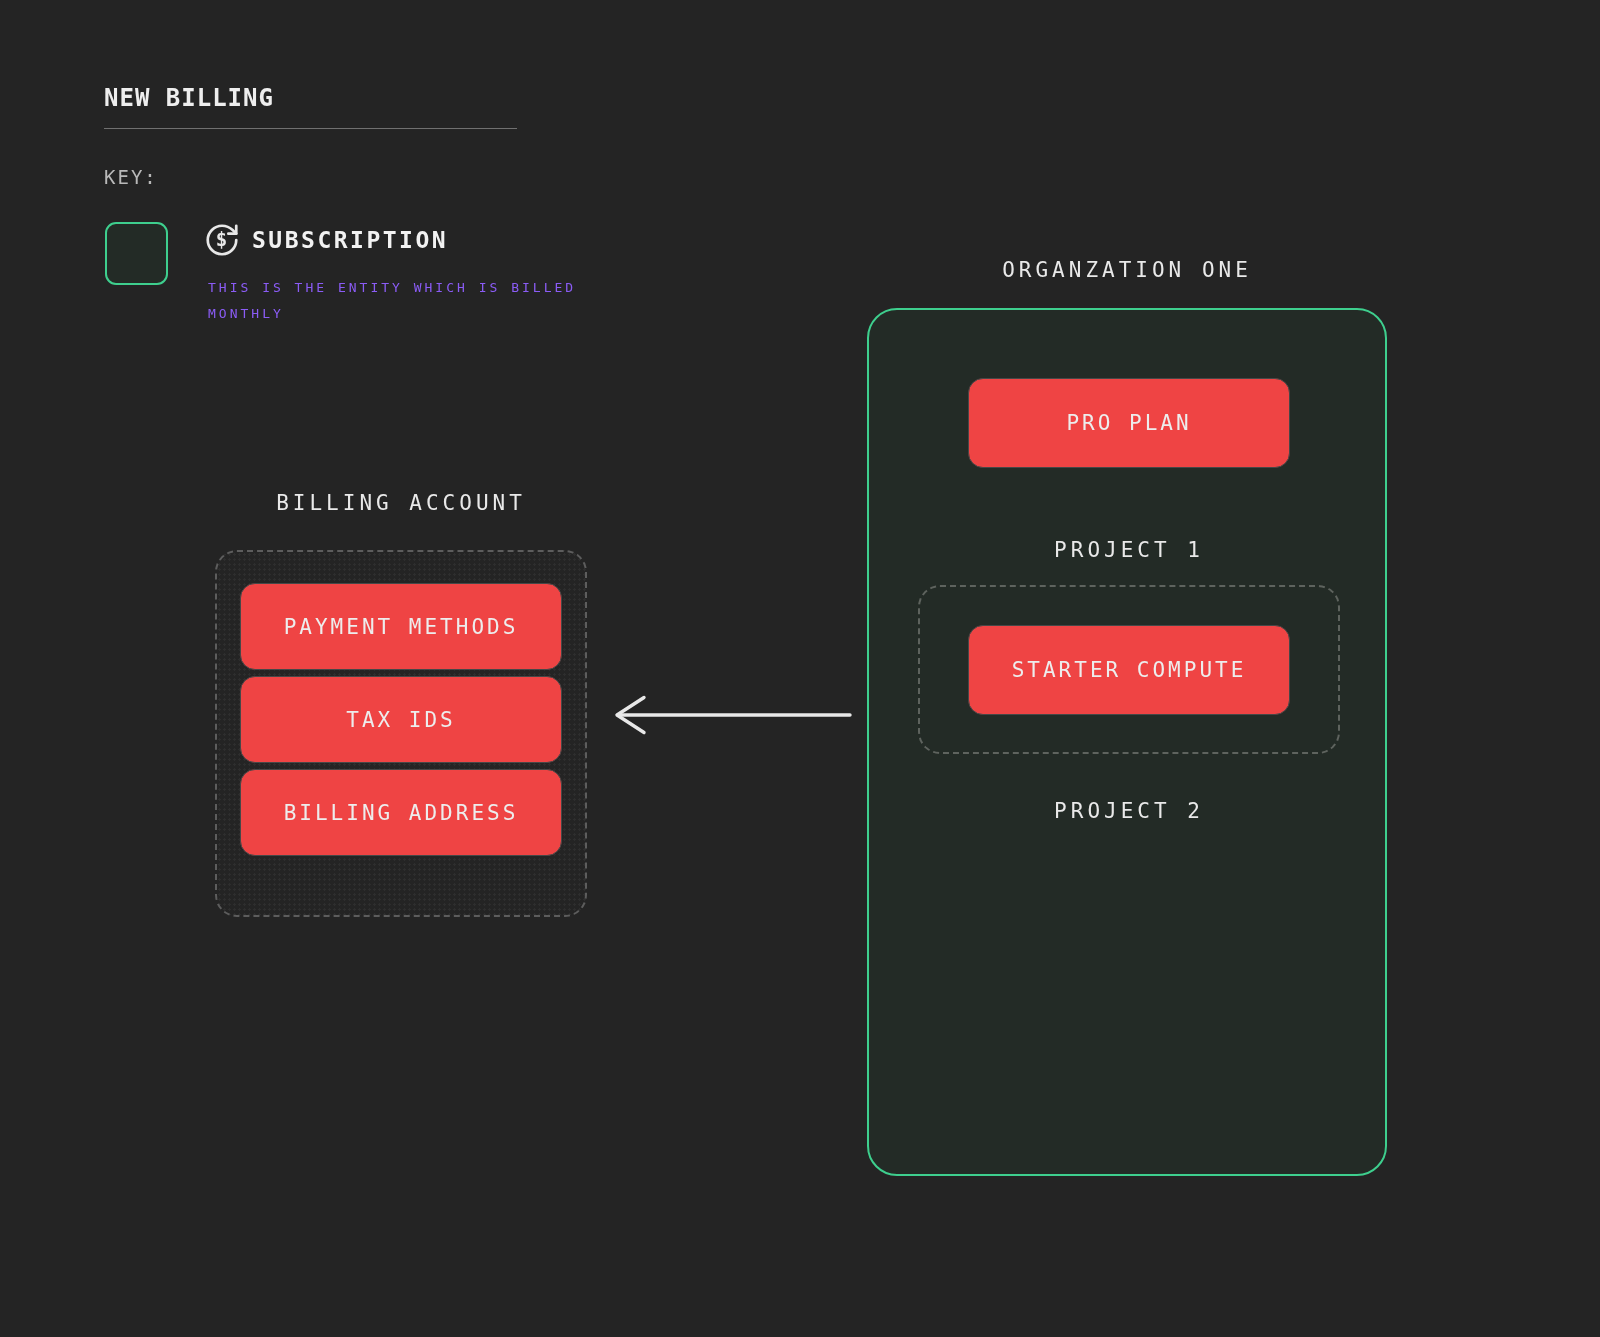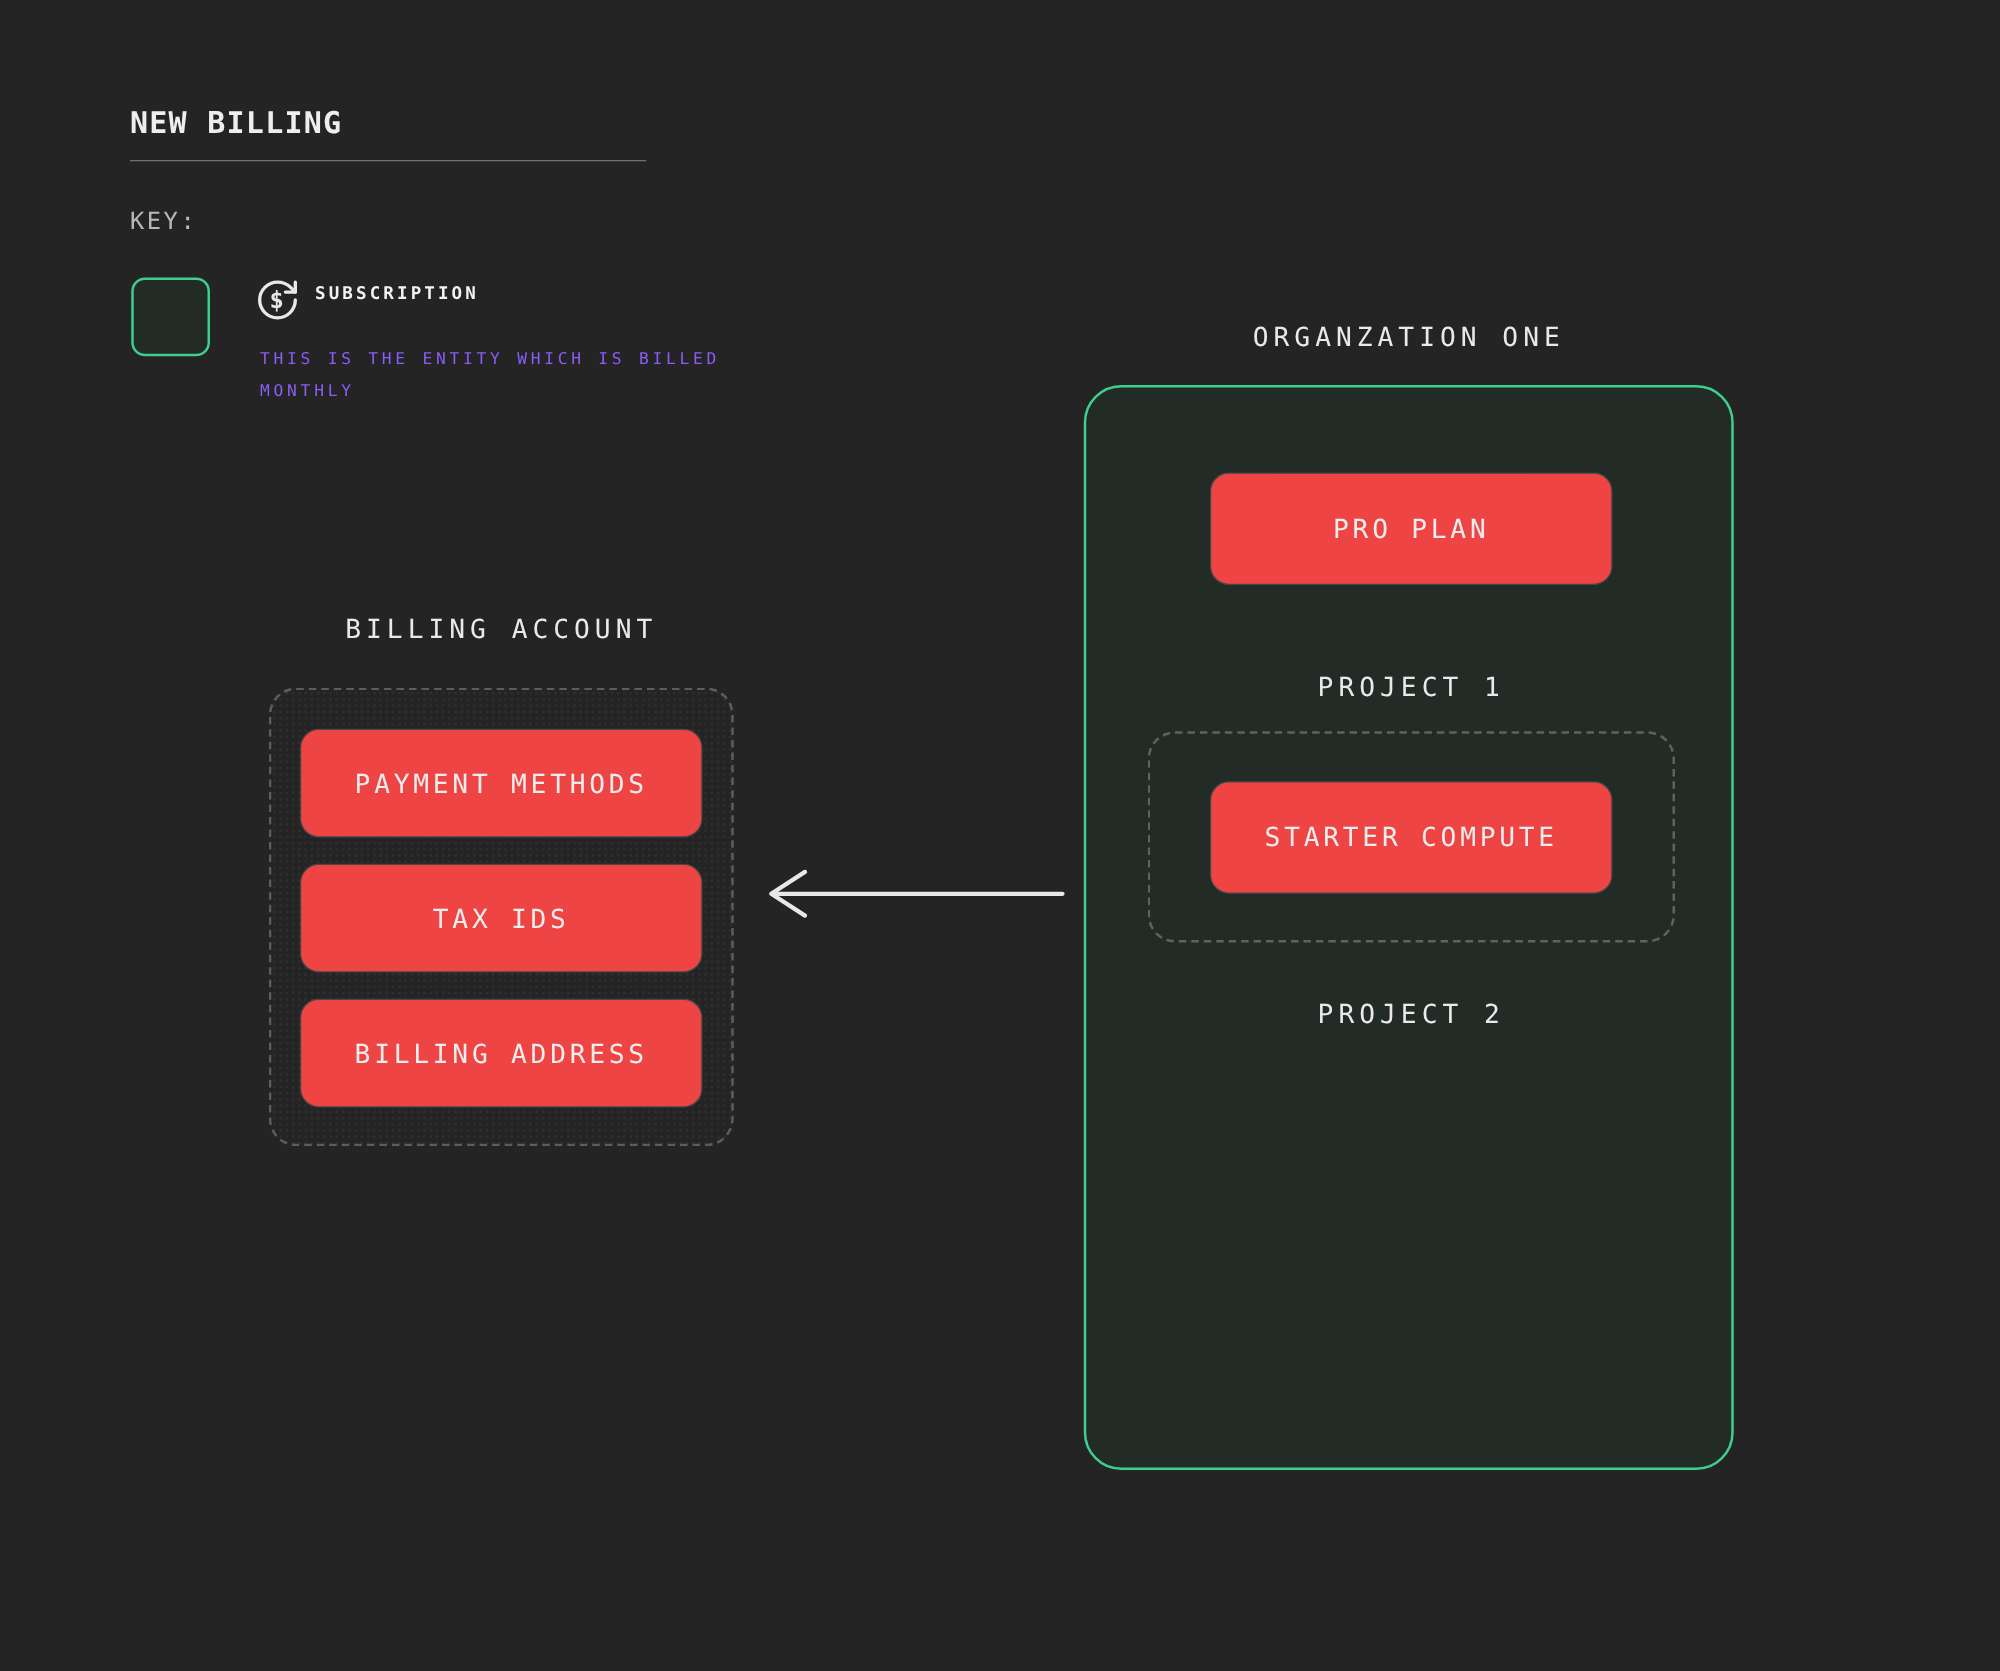--- a/index.html
+++ b/index.html
@@ -37,21 +37,21 @@
     width: 63px; height: 63px;
     border: 2px solid #3ecf8e; border-radius: 11px;
     background: #232b26;
   }
   .legend-icon {
     position: absolute; left: 203px; top: 221px;
     width: 38px; height: 38px;
   }
   .legend-term {
     position: absolute; left: 252px; top: 227px;
-    font-size: 14px; font-weight: 700; letter-spacing: 2.5px; color: #f2f2f2;
+    font-size: 23px; font-weight: 700; letter-spacing: 2.5px; color: #f2f2f2;
     white-space: nowrap;
   }
   .legend-desc {
     position: absolute; left: 208px; top: 275px;
     width: 404px;
     font-size: 13px; line-height: 26px; letter-spacing: 3px; color: #8b5cf6;
   }
 
   
   .section-label {
@@ -72,21 +72,21 @@
 
   
   .billing-label { left: 215px; top: 491px; width: 372px; }
   .billing-box {
     position: absolute; left: 215px; top: 550px;
     width: 372px; height: 367px;
     border: 2px dashed #5d5d5d; border-radius: 22px;
     background-image: radial-gradient(#2e2e2e 1px, transparent 1.4px);
     background-size: 5px 5px;
     display: flex; flex-direction: column; align-items: center;
-    padding-top: 31px; gap: 21px;
+    padding-top: 31px; gap: 6px;
   }
   .billing-box .node-btn { height: 87px; }
 
   
   .flow-arrow { position: absolute; left: 606px; top: 694px; }
 
   
   .org-label { left: 867px; top: 258px; width: 520px; }
   .org-box {
     position: absolute; left: 867px; top: 308px;

